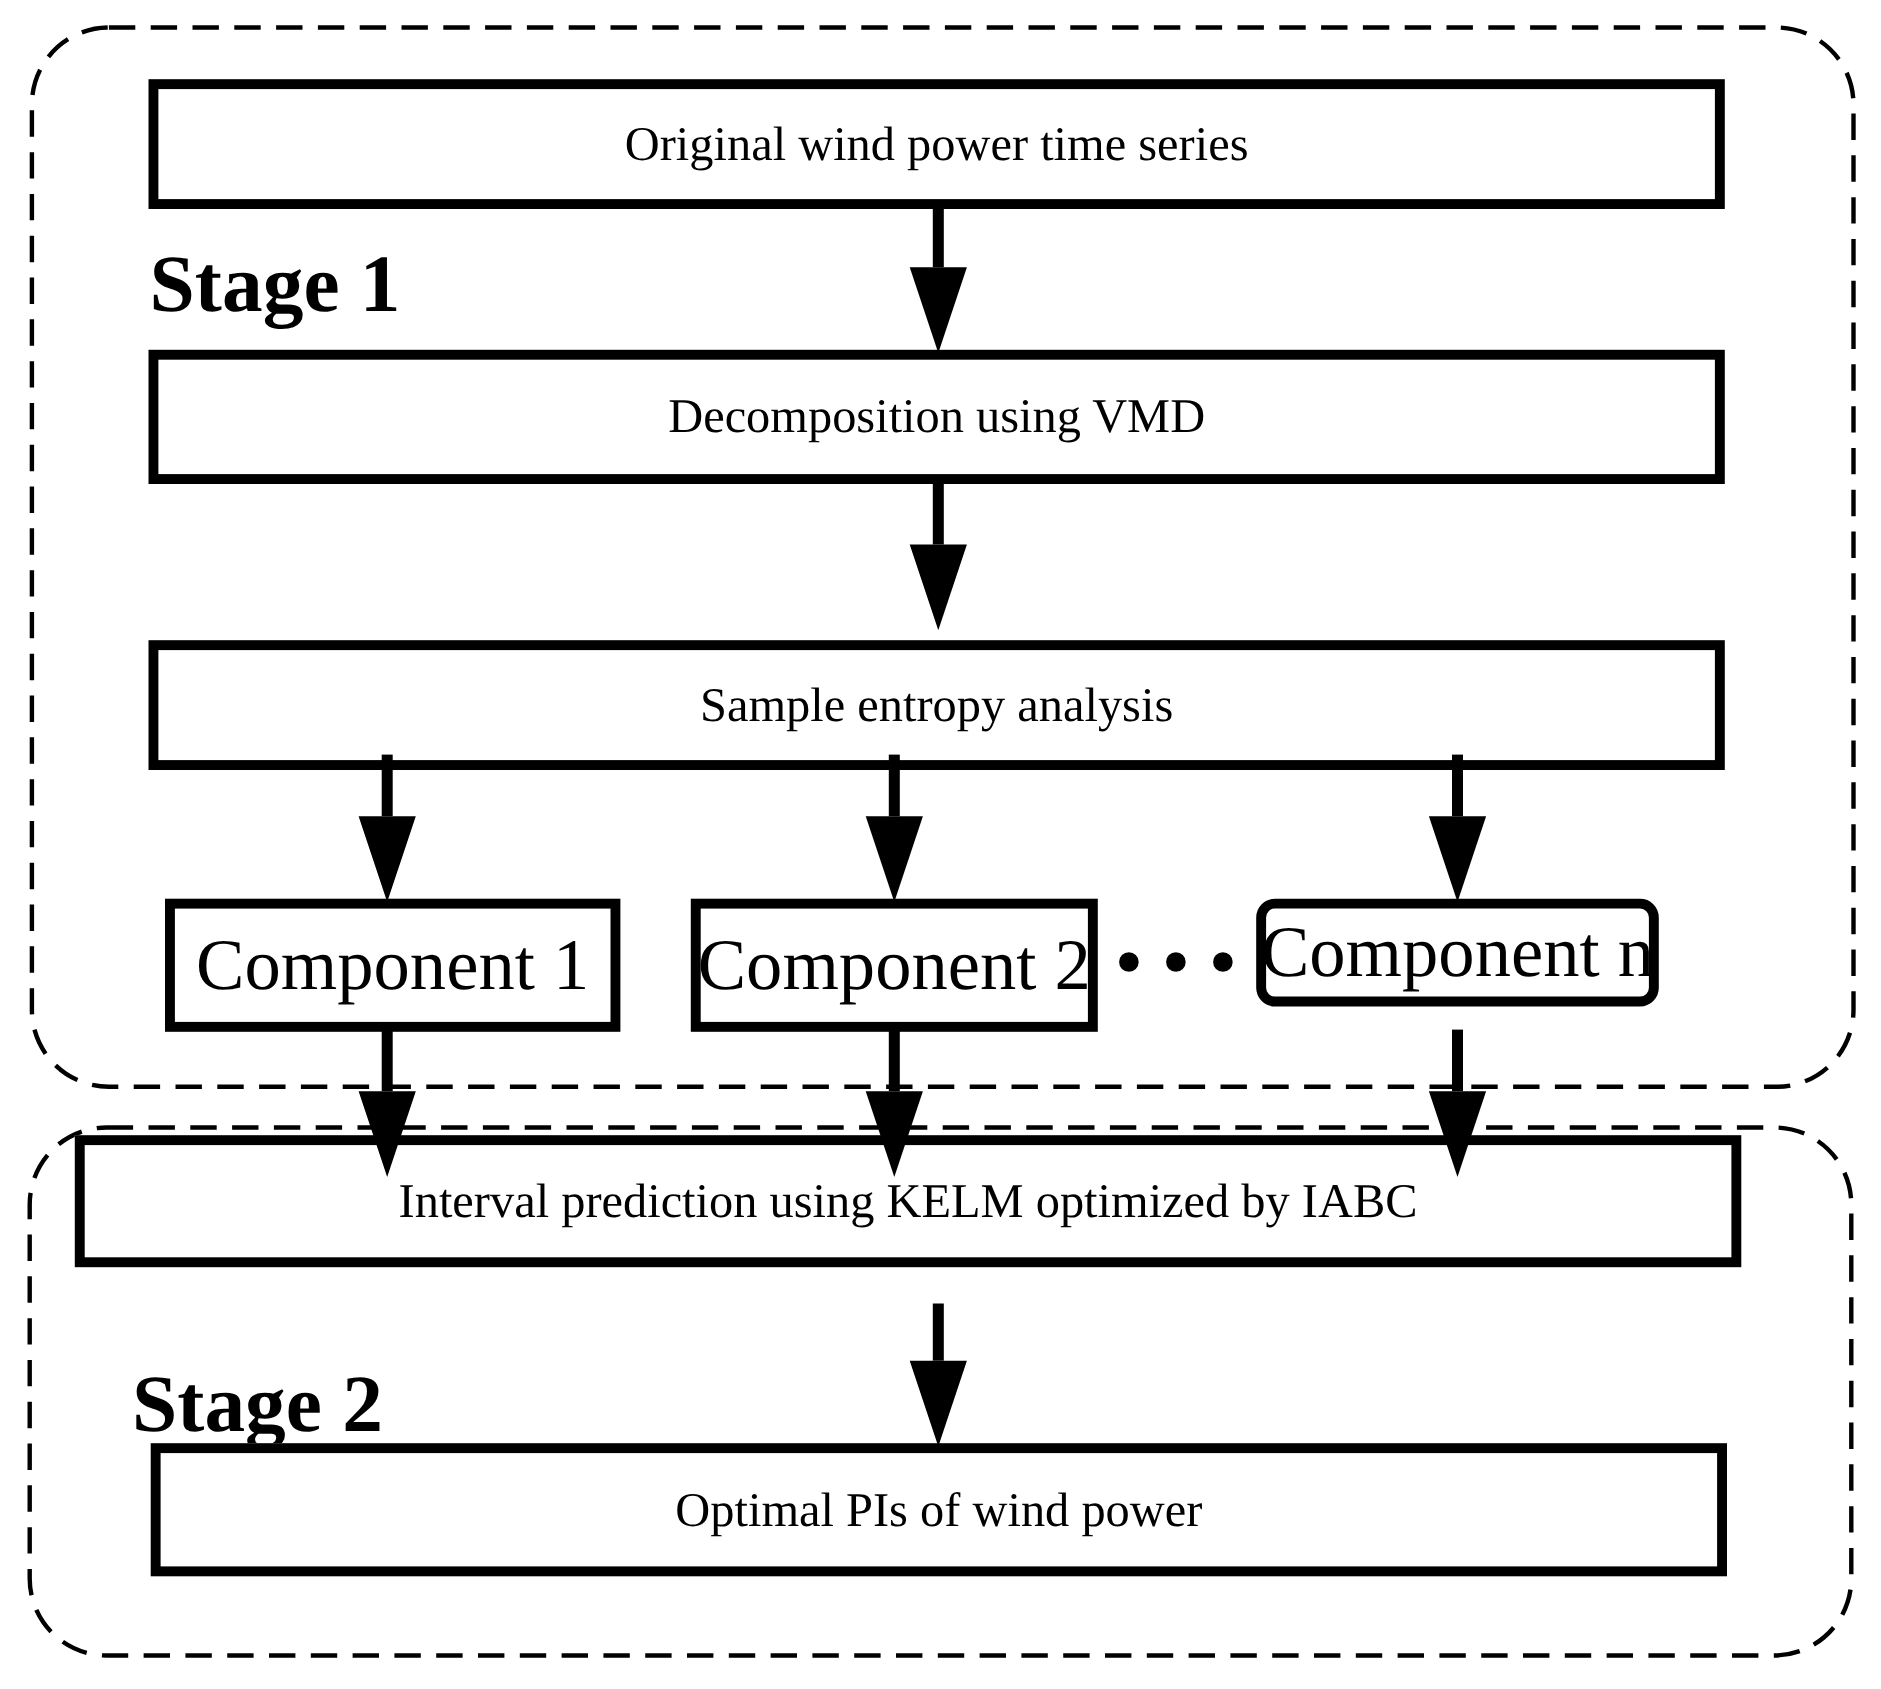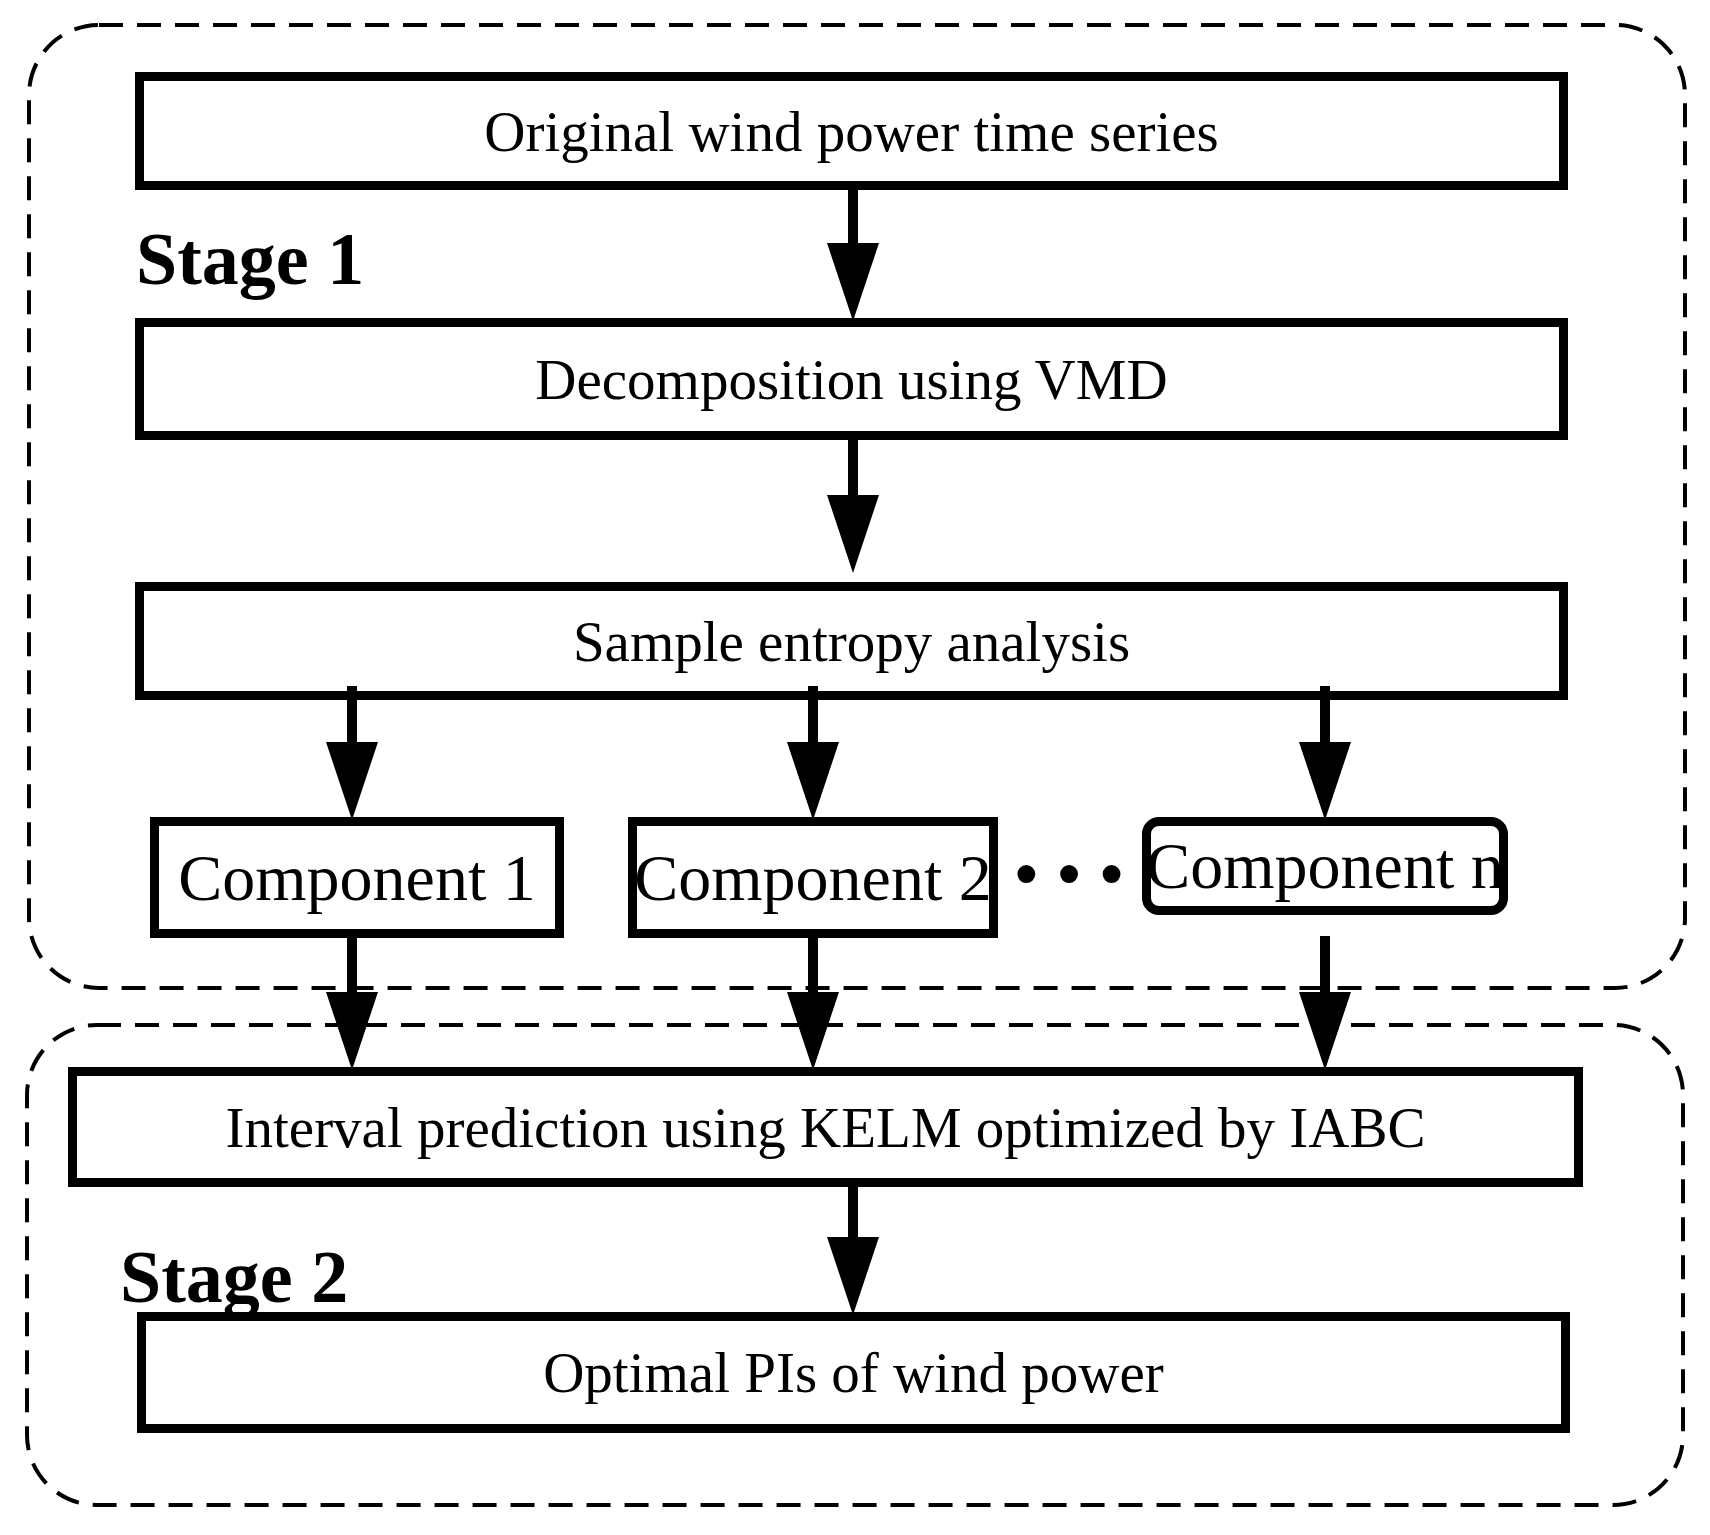--- a/index.html
+++ b/index.html
@@ -22,21 +22,21 @@
     z-index: 0;
   }
   .node {
     position: absolute;
     box-sizing: border-box;
     border: 9px solid #000;
     background: #fff;
     display: flex;
     align-items: center;
     justify-content: center;
-    font-size: 57px;
+    font-size: 44px;
     line-height: 1;
     white-space: nowrap;
     z-index: 2;
     text-align: center;
   }
   .node.small { font-size: 66px; text-align: right; }
   .stage-label {
     position: absolute;
     font-weight: bold;
     font-size: 74px;
@@ -143,21 +143,21 @@
   </div>
   <div class="arrow" style="left:787px; top:936px; height:134px;">
     <div class="shaft"></div>
     <div class="head"></div>
   </div>
   <div class="arrow" style="left:1299px; top:936px; height:134px;">
     <div class="shaft"></div>
     <div class="head"></div>
   </div>
 
-  <div class="node" style="left:68px; top:1067px; width:1515px; height:120px;">
+  <div class="node" style="left:68px; top:1032px; width:1515px; height:120px;">
     <span>Interval prediction using KELM optimized by IABC</span>
   </div>
 
   <div class="stage-label" style="left:120px; top:1240px;">Stage 2</div>
 
   <div class="arrow" style="left:827px; top:1185px; height:130px;">
     <div class="shaft"></div>
     <div class="head"></div>
   </div>
 

